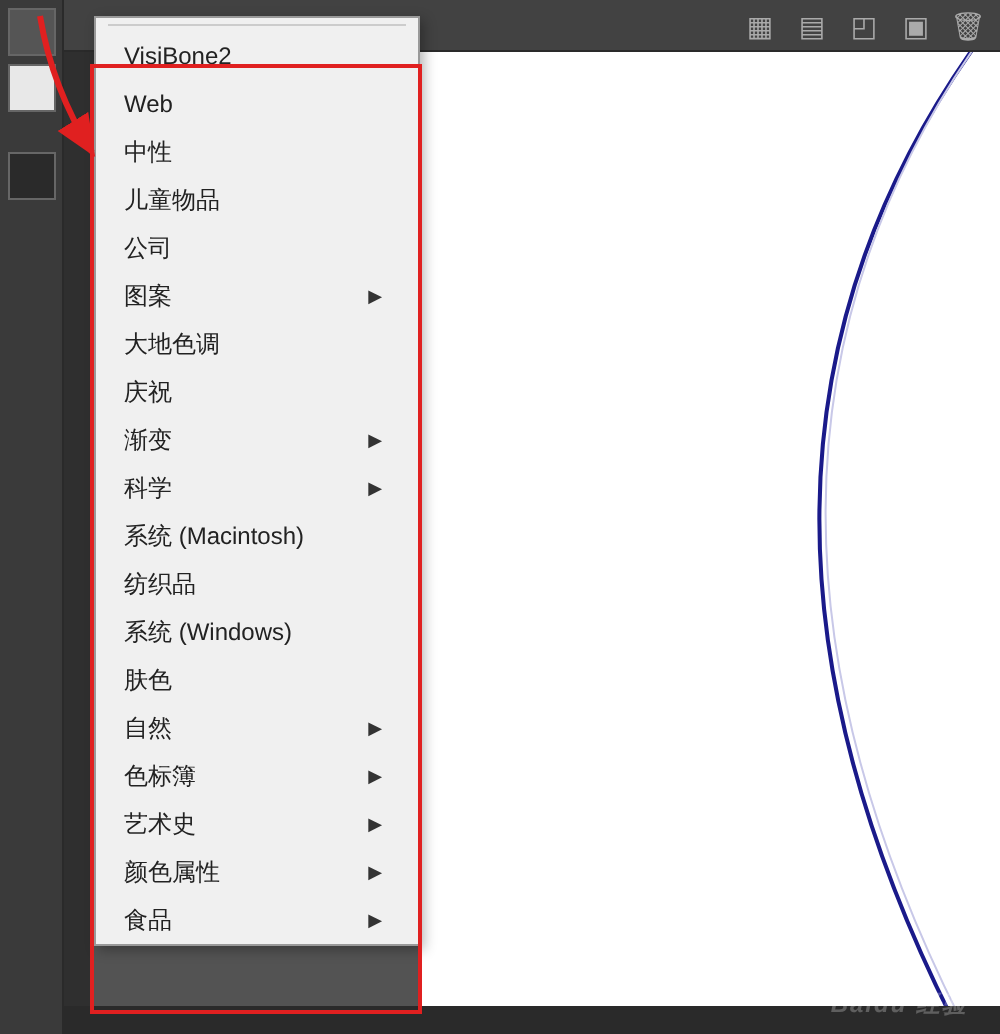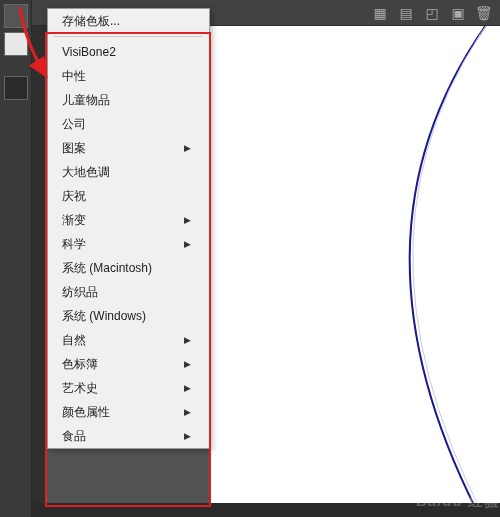--- a/index.html
+++ b/index.html
@@ -129,24 +129,24 @@
     .bottom-strip {
       position: absolute;
       bottom: 0;
       left: 32px;
       right: 0;
       height: 14px;
       background: #2a2a2a;
     }
     .watermark {
       position: absolute;
-      right: 0;
+      right: 16px;
       bottom: 6px;
       color: rgba(255,255,255,0.25);
-      font-size: 15px;
+      font-size: 12px;
       font-style: italic;
       font-weight: bold;
       z-index: 50;
       letter-spacing: 1px;
     }
   </style>
 </head>
 <body>
 
 <div class="sidebar">
@@ -168,29 +168,29 @@
 <div class="canvas">
   <svg viewBox="0 0 290 491">
     <path d="M 290 -20 Q 120 200 270 491" stroke="#1a1a8a" stroke-width="2" fill="none"></path>
     <path d="M 290 -20 Q 124 200 274 491" stroke="#c8c8e8" stroke-width="1" fill="none"></path>
   </svg>
 </div>
 
 <div class="bottom-strip"></div>
 
 <div class="menu">
-  <div class="menu-item">
-    <span>存储色板...</span>
-  </div>
   <div class="menu-sep"></div>
   <div id="menu-items">
       <div class="menu-item">
         <span>VisiBone2</span>
       </div>
       <div class="menu-item">
+        <span>Web</span>
+      </div>
+      <div class="menu-item">
         <span>中性</span>
       </div>
       <div class="menu-item">
         <span>儿童物品</span>
       </div>
       <div class="menu-item">
         <span>公司</span>
       </div>
       <div class="menu-item">
         <span>图案</span>
@@ -211,20 +211,23 @@
         <span class="submenu-arrow">▶</span>
       </div>
       <div class="menu-item">
         <span>系统 (Macintosh)</span>
       </div>
       <div class="menu-item">
         <span>纺织品</span>
       </div>
       <div class="menu-item">
         <span>系统 (Windows)</span>
+      </div>
+      <div class="menu-item">
+        <span>肤色</span>
       </div>
       <div class="menu-item">
         <span>自然</span>
         <span class="submenu-arrow">▶</span>
       </div>
       <div class="menu-item">
         <span>色标簿</span>
         <span class="submenu-arrow">▶</span>
       </div>
       <div class="menu-item">

